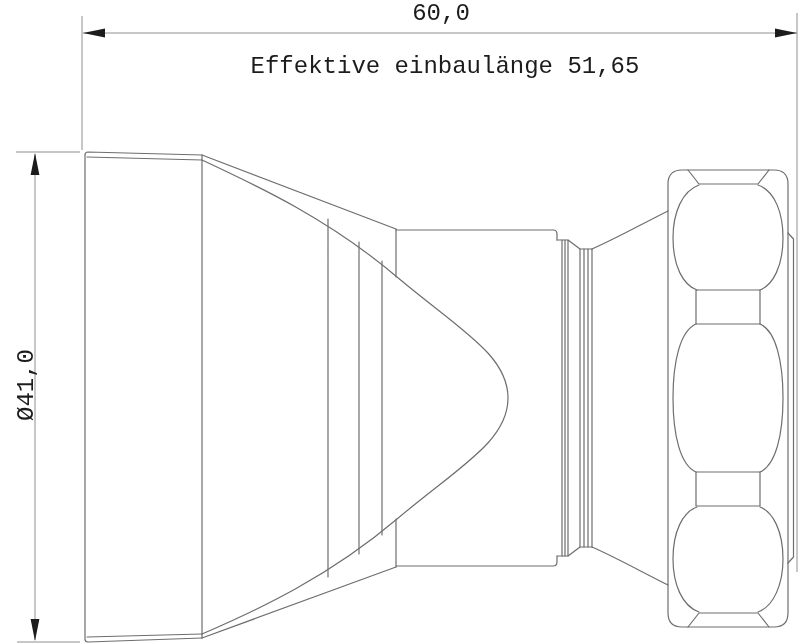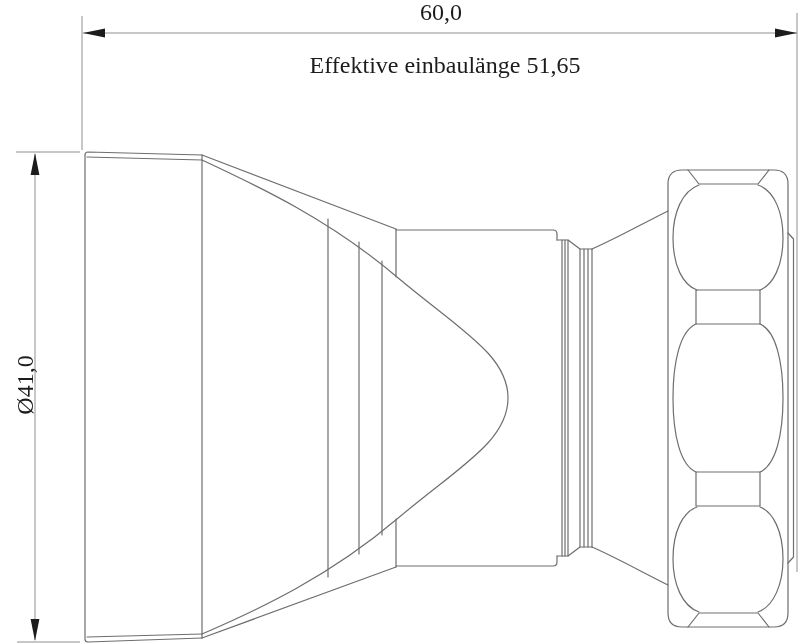--- a/index.html
+++ b/index.html
@@ -4,21 +4,21 @@
 <style>
   :root{
     --bg:#ffffff;
     --part_line:#6e6e6e;
     --dim_line:#8f8f8f;
     --ink:#1c1c1c;
   }
   html,body{margin:0;padding:0;background:var(--bg);}
   .stage{
     position:relative;width:800px;height:644px;background:var(--bg);
-    font-family:Liberation Serif, serif;
+    font-family:Liberation Mono, monospace;
   }
   svg{display:block;}
   .part{stroke:var(--part_line);stroke-width:1.2;fill:none;stroke-linejoin:round;stroke-linecap:round;}
   .dim{stroke:var(--dim_line);stroke-width:1;fill:none;}
   .arrow{fill:var(--ink);stroke:none;}
   .dimtext{fill:var(--ink);font-size:24px;letter-spacing:0px;}
 </style>
 </head>
 <body>
 

